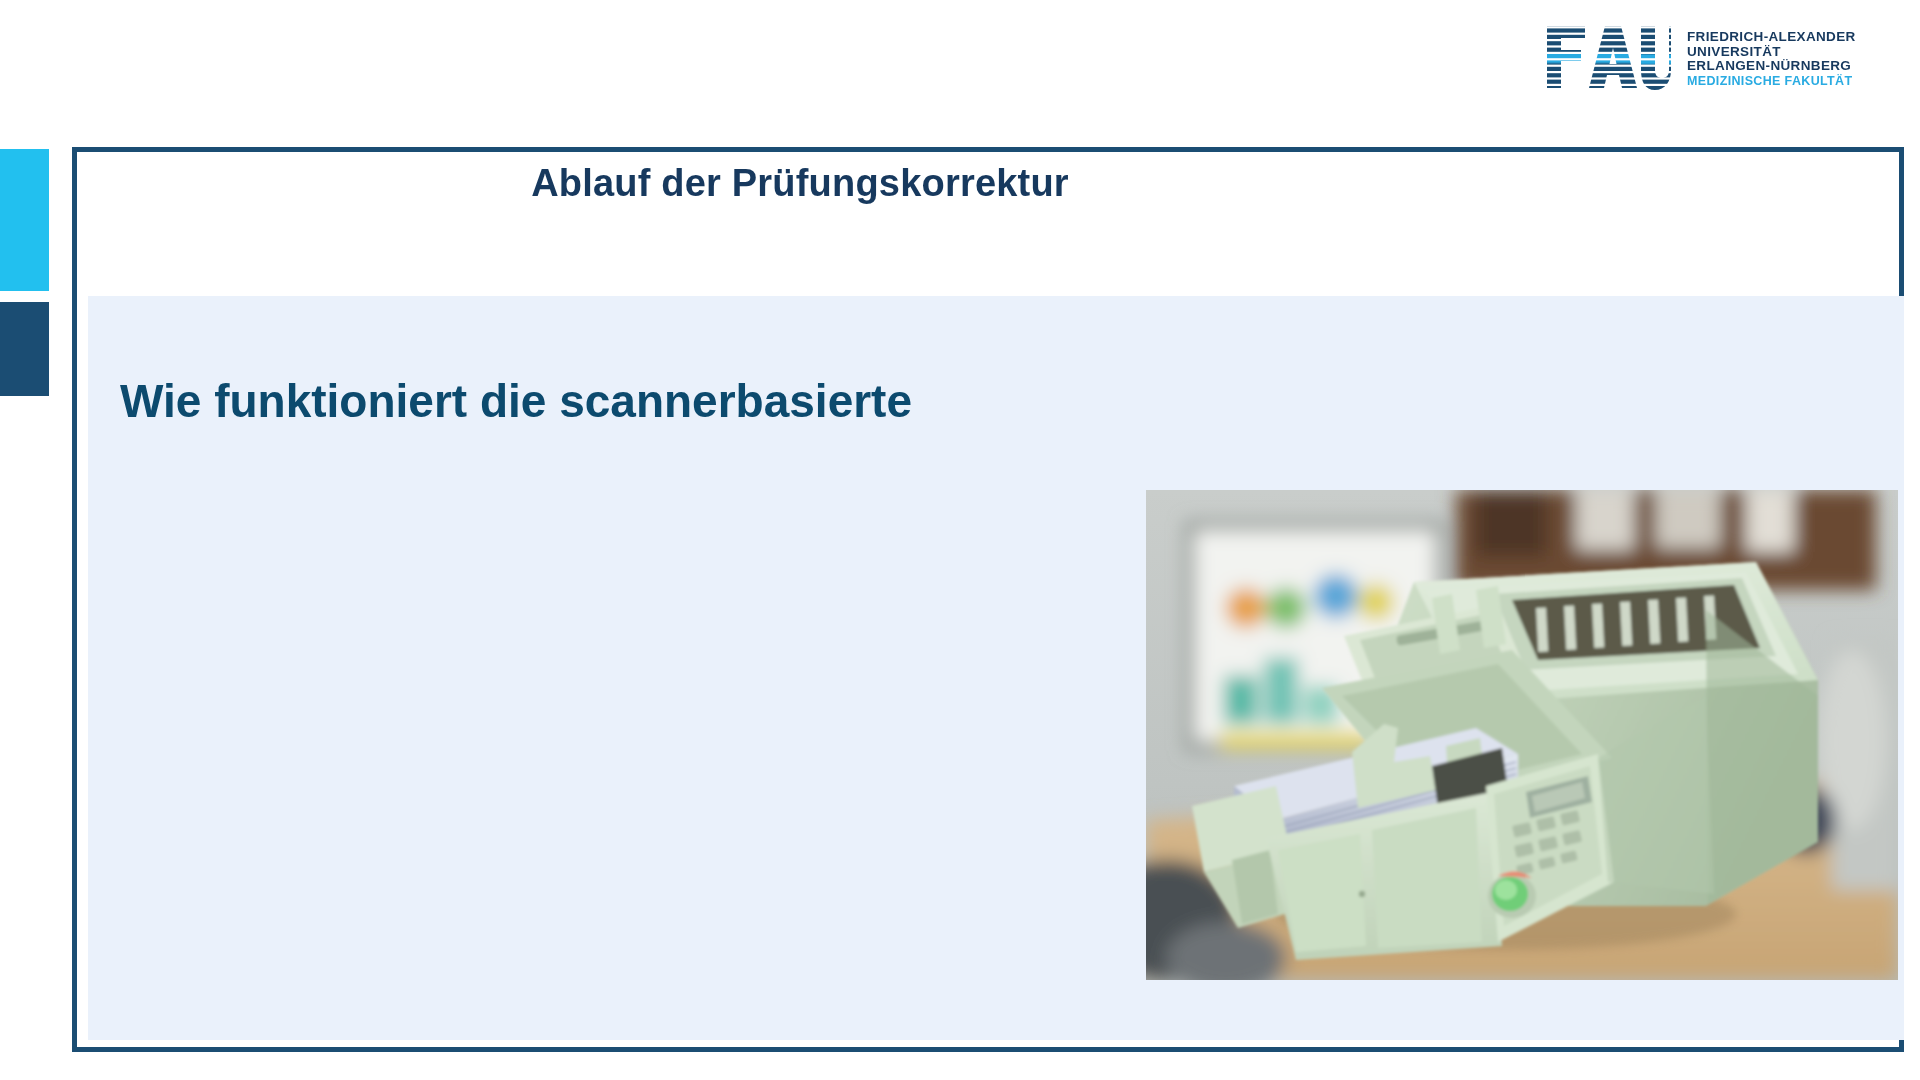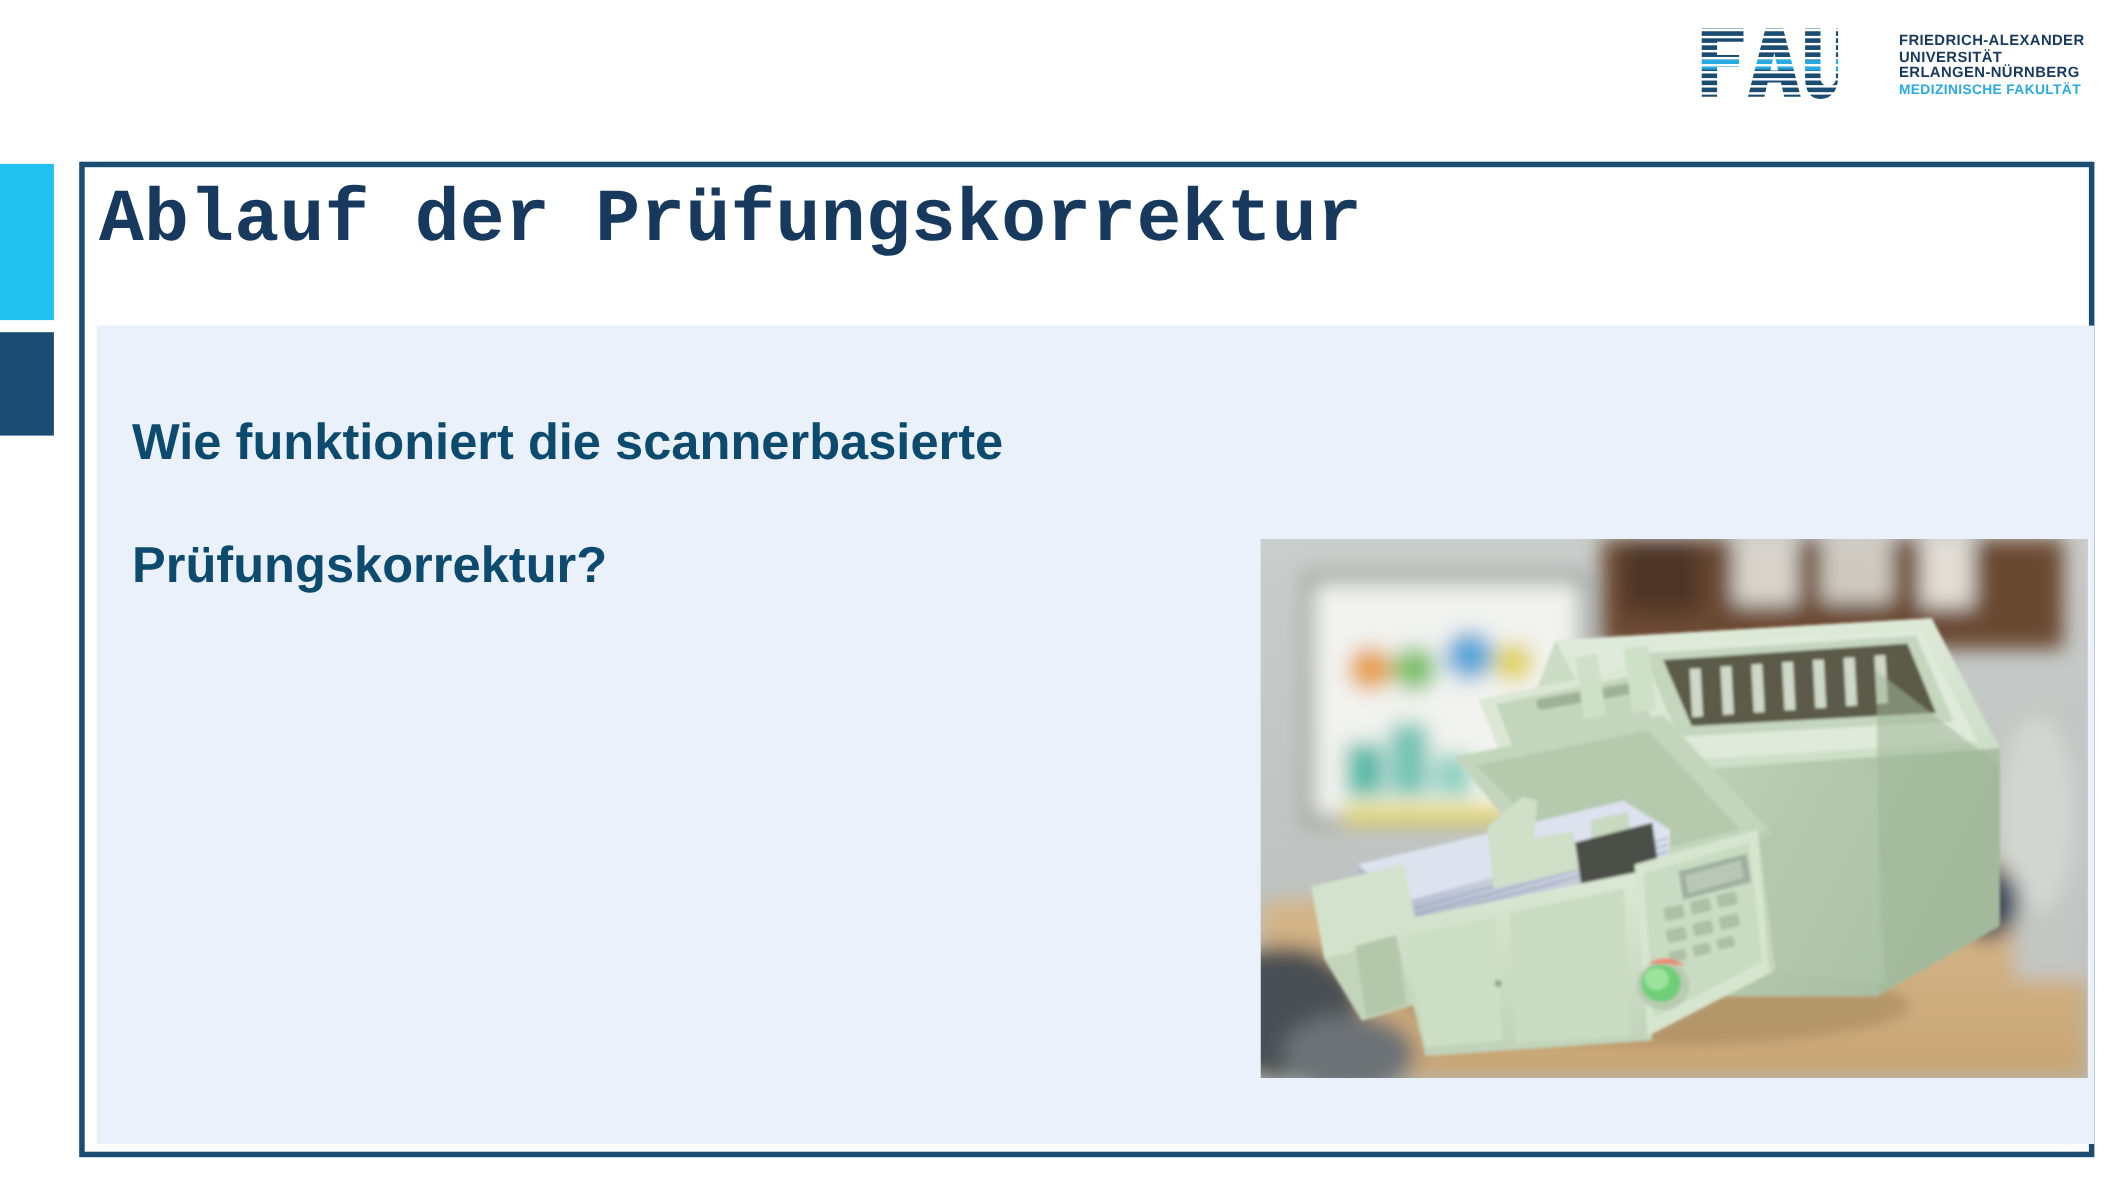--- a/index.html
+++ b/index.html
@@ -1,41 +1,41 @@
 <!DOCTYPE html>
 <html><head>
 <meta charset="utf-8">
 <style>
   html,body{margin:0;padding:0;background:#ffffff;}
   body{width:1920px;height:1080px;overflow:hidden;font-family:"Liberation Sans",sans-serif;}
   .slide{position:relative;width:1920px;height:1080px;background:#ffffff;}
 
   
-  .logo{position:absolute;left:1545px;top:22px;width:350px;height:90px;display:flex;align-items:flex-start;justify-content:space-between;}
+  .logo{position:absolute;left:1545px;top:22px;width:350px;height:90px;display:flex;align-items:flex-start;}
   .logo-mark{position:relative;width:128px;height:70px;flex:0 0 auto;}
   .logo-mark svg{display:block;width:128px;height:70px;}
   .logo-text{margin-left:14px;padding-top:8px;}
   .logo-text .l1,.logo-text .l2,.logo-text .l3{
     font-size:13.5px;font-weight:bold;color:#17395e;letter-spacing:.35px;line-height:14.5px;
     font-family:"Liberation Sans",sans-serif;white-space:nowrap;}
   .logo-text .l4{font-size:12.5px;font-weight:bold;color:#29abe2;letter-spacing:.35px;
     line-height:14.5px;white-space:nowrap;font-family:"Liberation Sans",sans-serif;}
 
   
   .accent-cyan{position:absolute;left:0;top:149px;width:49px;height:142px;background:#22c0ef;}
   .accent-navy{position:absolute;left:0;top:302px;width:49px;height:94px;background:#1b4d73;}
 
   
   .frame{position:absolute;left:72px;top:147px;width:1832px;height:905px;
          border:5px solid #1b4d73;box-sizing:border-box;background:transparent;}
 
   
-  .title{position:absolute;left:90px;top:162px;width:1420px;text-align:left;
-         font-size:68px;font-weight:bold;color:#17395e;letter-spacing:.2px;
-         font-family:Liberation Mono, monospace;white-space:nowrap;}
+  .title{position:absolute;left:90px;top:162px;width:1420px;text-align:center;
+         font-size:38px;font-weight:bold;color:#17395e;letter-spacing:.2px;
+         font-family:Liberation Sans, sans-serif;white-space:nowrap;}
 
   
   .panel{position:absolute;left:88px;top:296px;width:1816px;height:744px;background:#eaf1fb;}
 
   
   .heading{position:absolute;left:120px;top:345px;width:1720px;
            font-size:46px;font-weight:bold;color:#0c4a6e;line-height:112px;
            font-family:"Liberation Sans",sans-serif;}
   .heading .hl{display:block;}
 
@@ -101,21 +101,20 @@
   <div class="accent-navy"></div>
 
   <div class="frame"></div>
 
   <div class="title">Ablauf der Prüfungskorrektur</div>
 
   <div class="panel"></div>
 
   <div class="heading">
     <span class="hl">Wie funktioniert die scannerbasierte</span>
-    <span class="hl">Prüfungskorrektur?</span>
   </div>
 
   <div class="photo">
     <svg viewBox="0 0 752 490" xmlns="http://www.w3.org/2000/svg">
       <defs>
         <linearGradient id="bgwall" x1="0" y1="0" x2="0" y2="1">
           <stop offset="0%" stop-color="#c9cdcb"></stop>
           <stop offset="60%" stop-color="#bfc4c2"></stop>
           <stop offset="100%" stop-color="#b6bbb8"></stop>
         </linearGradient>

